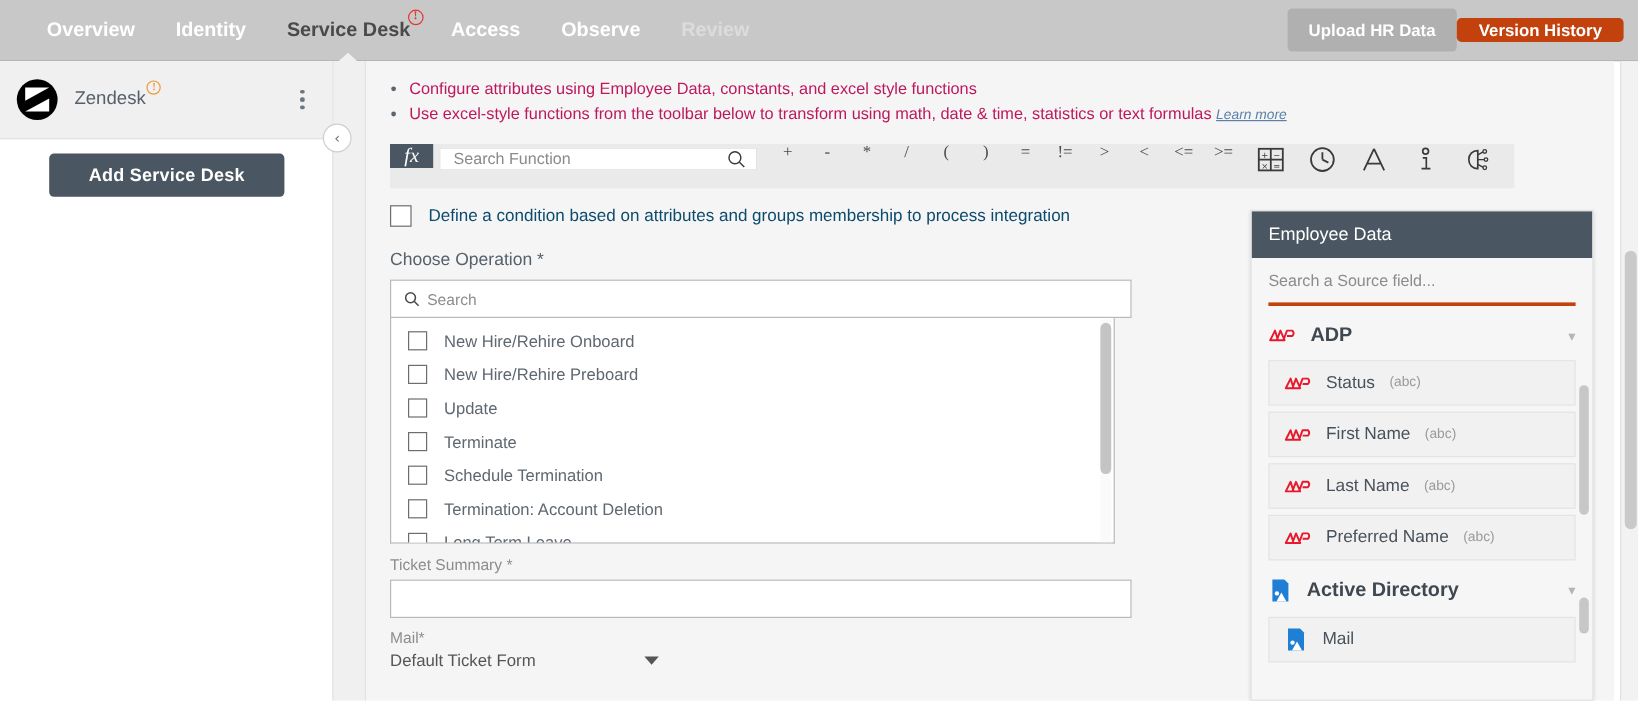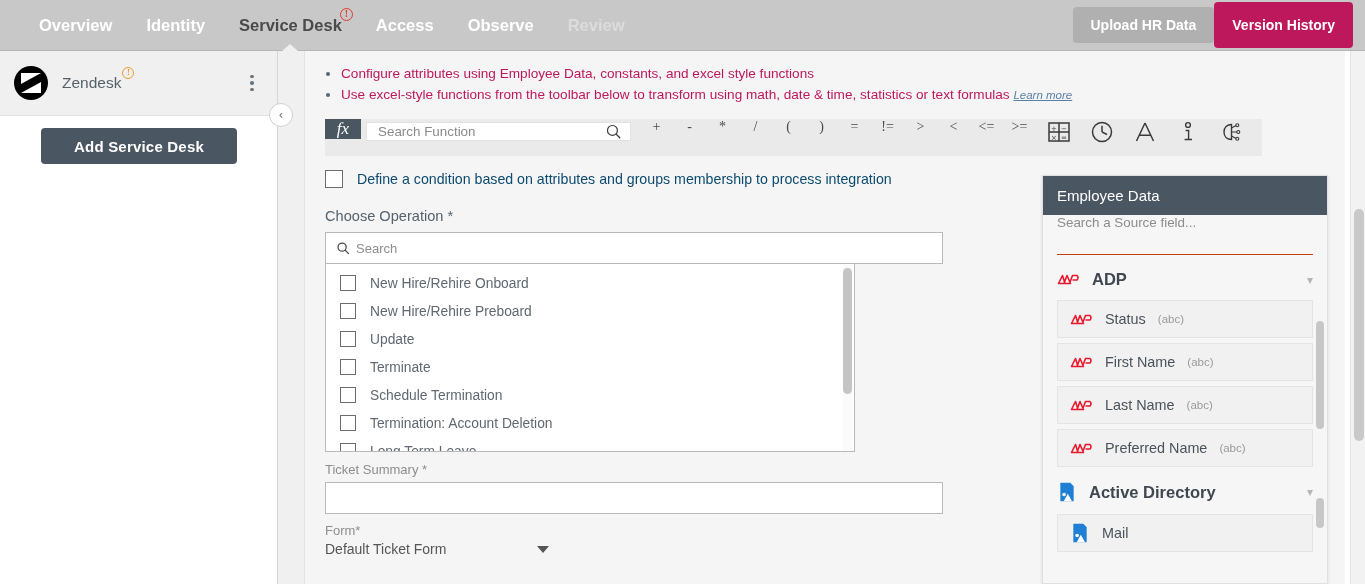--- a/index.html
+++ b/index.html
@@ -43,23 +43,23 @@
   .topnav-actions {
     margin-left: auto; display: flex; align-items: center; gap: 0; margin-right: 12px;
   }
   .btn-upload {
     background: #b0b0b0; color: #ffffff; border: none;
     font-size: 14px; font-weight: bold;
     padding: 0 18px; height: 36px; border-radius: 4px; cursor: pointer;
     font-family: "Liberation Sans", sans-serif;
   }
   .btn-version {
-    background: #be185d; color: #ffffff; border: none;
+    background: #c2410c; color: #ffffff; border: none;
     font-size: 14px; font-weight: bold;
-    padding: 0 18px; height: 46px; border-radius: 4px; cursor: pointer;
+    padding: 0 18px; height: 20px; border-radius: 4px; cursor: pointer;
     font-family: "Liberation Sans", sans-serif;
   }
 
   
   .sidebar {
     position: absolute; top: 51px; left: 0; width: 278px; height: 533px;
     background: #ffffff; border-right: 1px solid #d6d6d6;
   }
   .sidebar-head {
     height: 65px; background: #f0f0f0; border-bottom: 1px solid #e2e2e2;
@@ -170,21 +170,21 @@
     border: 1px solid #b9b9b9; display: flex; align-items: center;
     padding: 0 10px; gap: 6px;
   }
   .op-search input {
     flex: 1; border: none; outline: none; font-size: 13px; color: #555;
     font-family: "Liberation Sans", sans-serif; background: transparent;
   }
   .op-search input::placeholder { color: #8e8e8e; }
 
   .op-list {
-    width: 530px; height: 188px; background: #fff;
+    width: 604px; height: 188px; background: #fff;
     border: 1px solid #b9b9b9; border-top: none;
     position: relative; overflow: hidden;
   }
   .op-list-inner { padding: 5px 0 0 0; }
   .op-item { display: flex; align-items: center; gap: 14px; height: 28px; padding-left: 14px; cursor: pointer; }
   .op-item .cbox { width: 16px; height: 16px; flex: 0 0 16px; }
   .op-item span { font-size: 13.8px; color: #5f6871; }
   .list-scrollbar {
     position: absolute; right: 2px; top: 1px; width: 9px; height: 186px; background: #fafafa;
   }
@@ -214,22 +214,22 @@
     position: absolute; top: 175px; left: 1042px; width: 286px; height: 409px;
     background: #f6f6f6; border: 1px solid #e0e0e0;
     box-shadow: 0 1px 3px rgba(0,0,0,.12); overflow: hidden;
   }
   .emp-head {
     height: 39px; background: #4a5661; color: #fff;
     display: flex; align-items: center; padding: 0 14px;
     font-size: 15px;
   }
   .emp-search {
-    margin: 0 14px; height: 40px; display: flex; align-items: flex-start;
-    border-bottom: 1px solid #c2410c;
+    margin: 0 14px; height: 40px; display: flex; align-items: center;
+    border-bottom: 3px solid #c2410c;
   }
   .emp-search input {
     width: 100%; border: none; outline: none; background: transparent;
     font-size: 13.4px; color: #555; font-family: "Liberation Sans", sans-serif;
   }
   .emp-search input::placeholder { color: #8c8c8c; }
   .emp-body { position: relative; height: 328px; overflow: hidden; padding-top: 6px; }
   .src-group { display: flex; align-items: center; padding: 9px 14px 6px 14px; cursor: pointer; }
   .src-group .gname { font-size: 16.5px; font-weight: bold; color: #3f4750; margin-left: 12px; }
   .src-group .chev { margin-left: auto; color: #b5b5b5; font-size: 12px; font-family: "DejaVu Sans", sans-serif; }
@@ -438,21 +438,21 @@
             <span class="cbox"></span>
             <span>Long Term Leave</span>
           </div>
         </div>
         <div class="list-thumb"></div>
       </div>
 
       <div class="ticket-label">Ticket Summary *</div>
       <input class="ticket-input" type="text" style="">
 
-      <div class="form-label">Form*</div>
+      <div class="form-label">Mail*</div>
       <div class="form-select">
         <span>Default Ticket Form</span>
         <span class="caret-dn"></span>
       </div>
     </div>
   </div>
 
   <div class="emp-panel">
     <div class="emp-head">Employee Data</div>
     <div class="emp-search">

